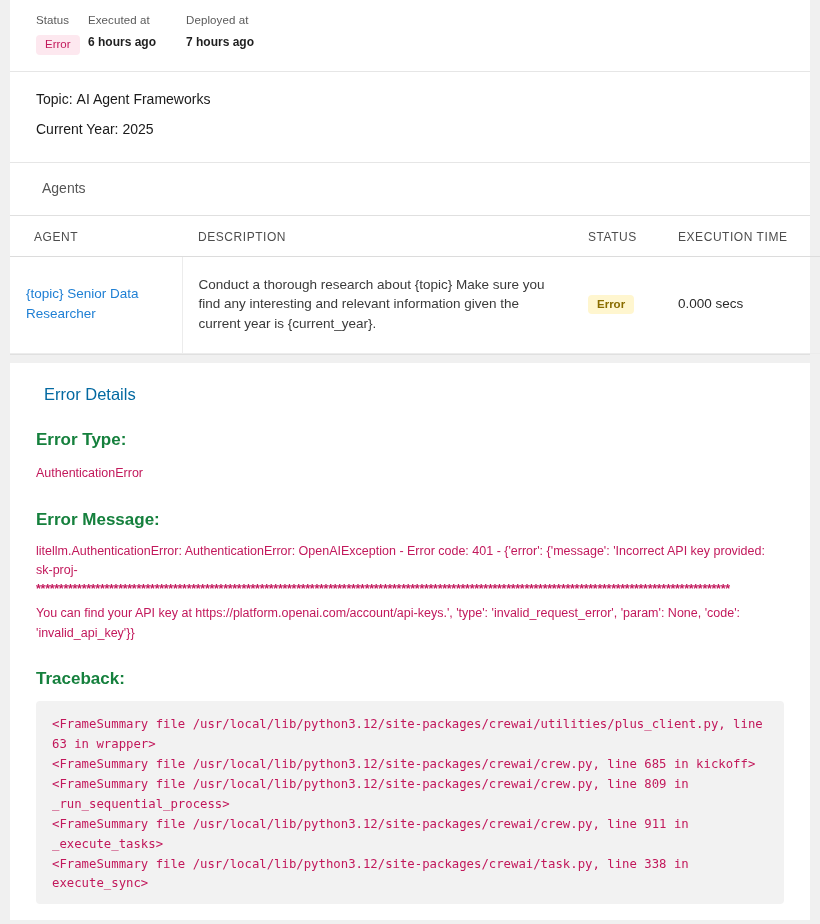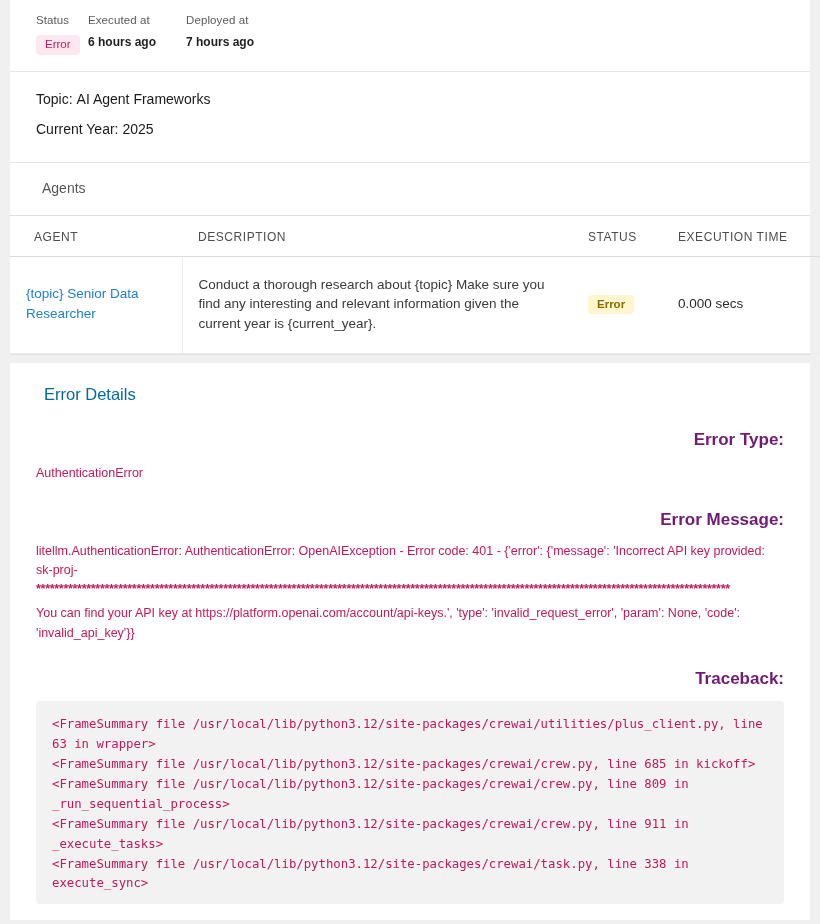--- a/index.html
+++ b/index.html
@@ -155,24 +155,23 @@
     padding: 22px 26px 16px 26px;
   }
   .err-heading {
     font-size: 16.5px;
     color: #0369a1;
     margin: 0 0 26px 8px;
     font-weight: normal;
   }
   .err-sub {
     font-size: 17px;
-    color: #701a75;
+    color: #15803d;
     font-weight: bold;
     margin: 0 0 14px 0;
-    text-align: right;
   }
   .err-sub.tight { margin-bottom: 12px; }
   .err-text {
     font-size: 12.5px;
     color: #c2185b;
     margin: 0 0 26px 0;
     line-height: 1.55;
     word-break: break-word;
   }
   .err-text.nogap { margin-bottom: 1px; }

